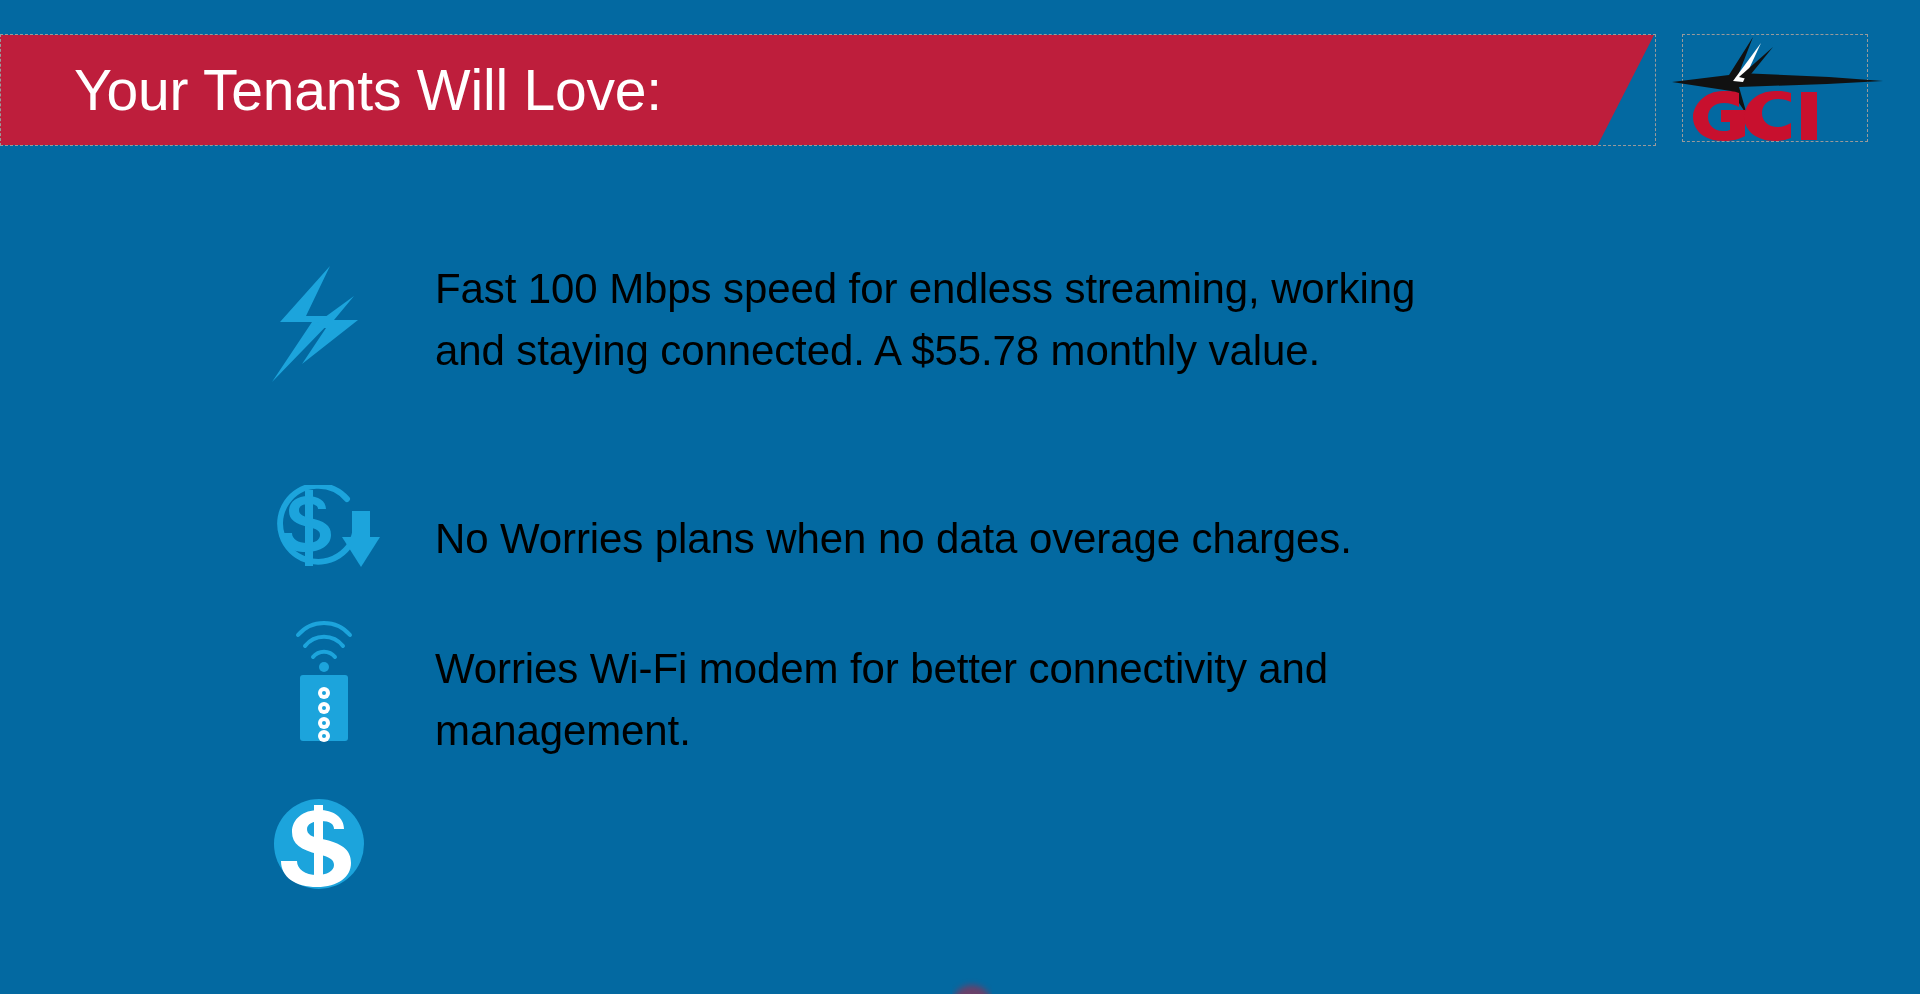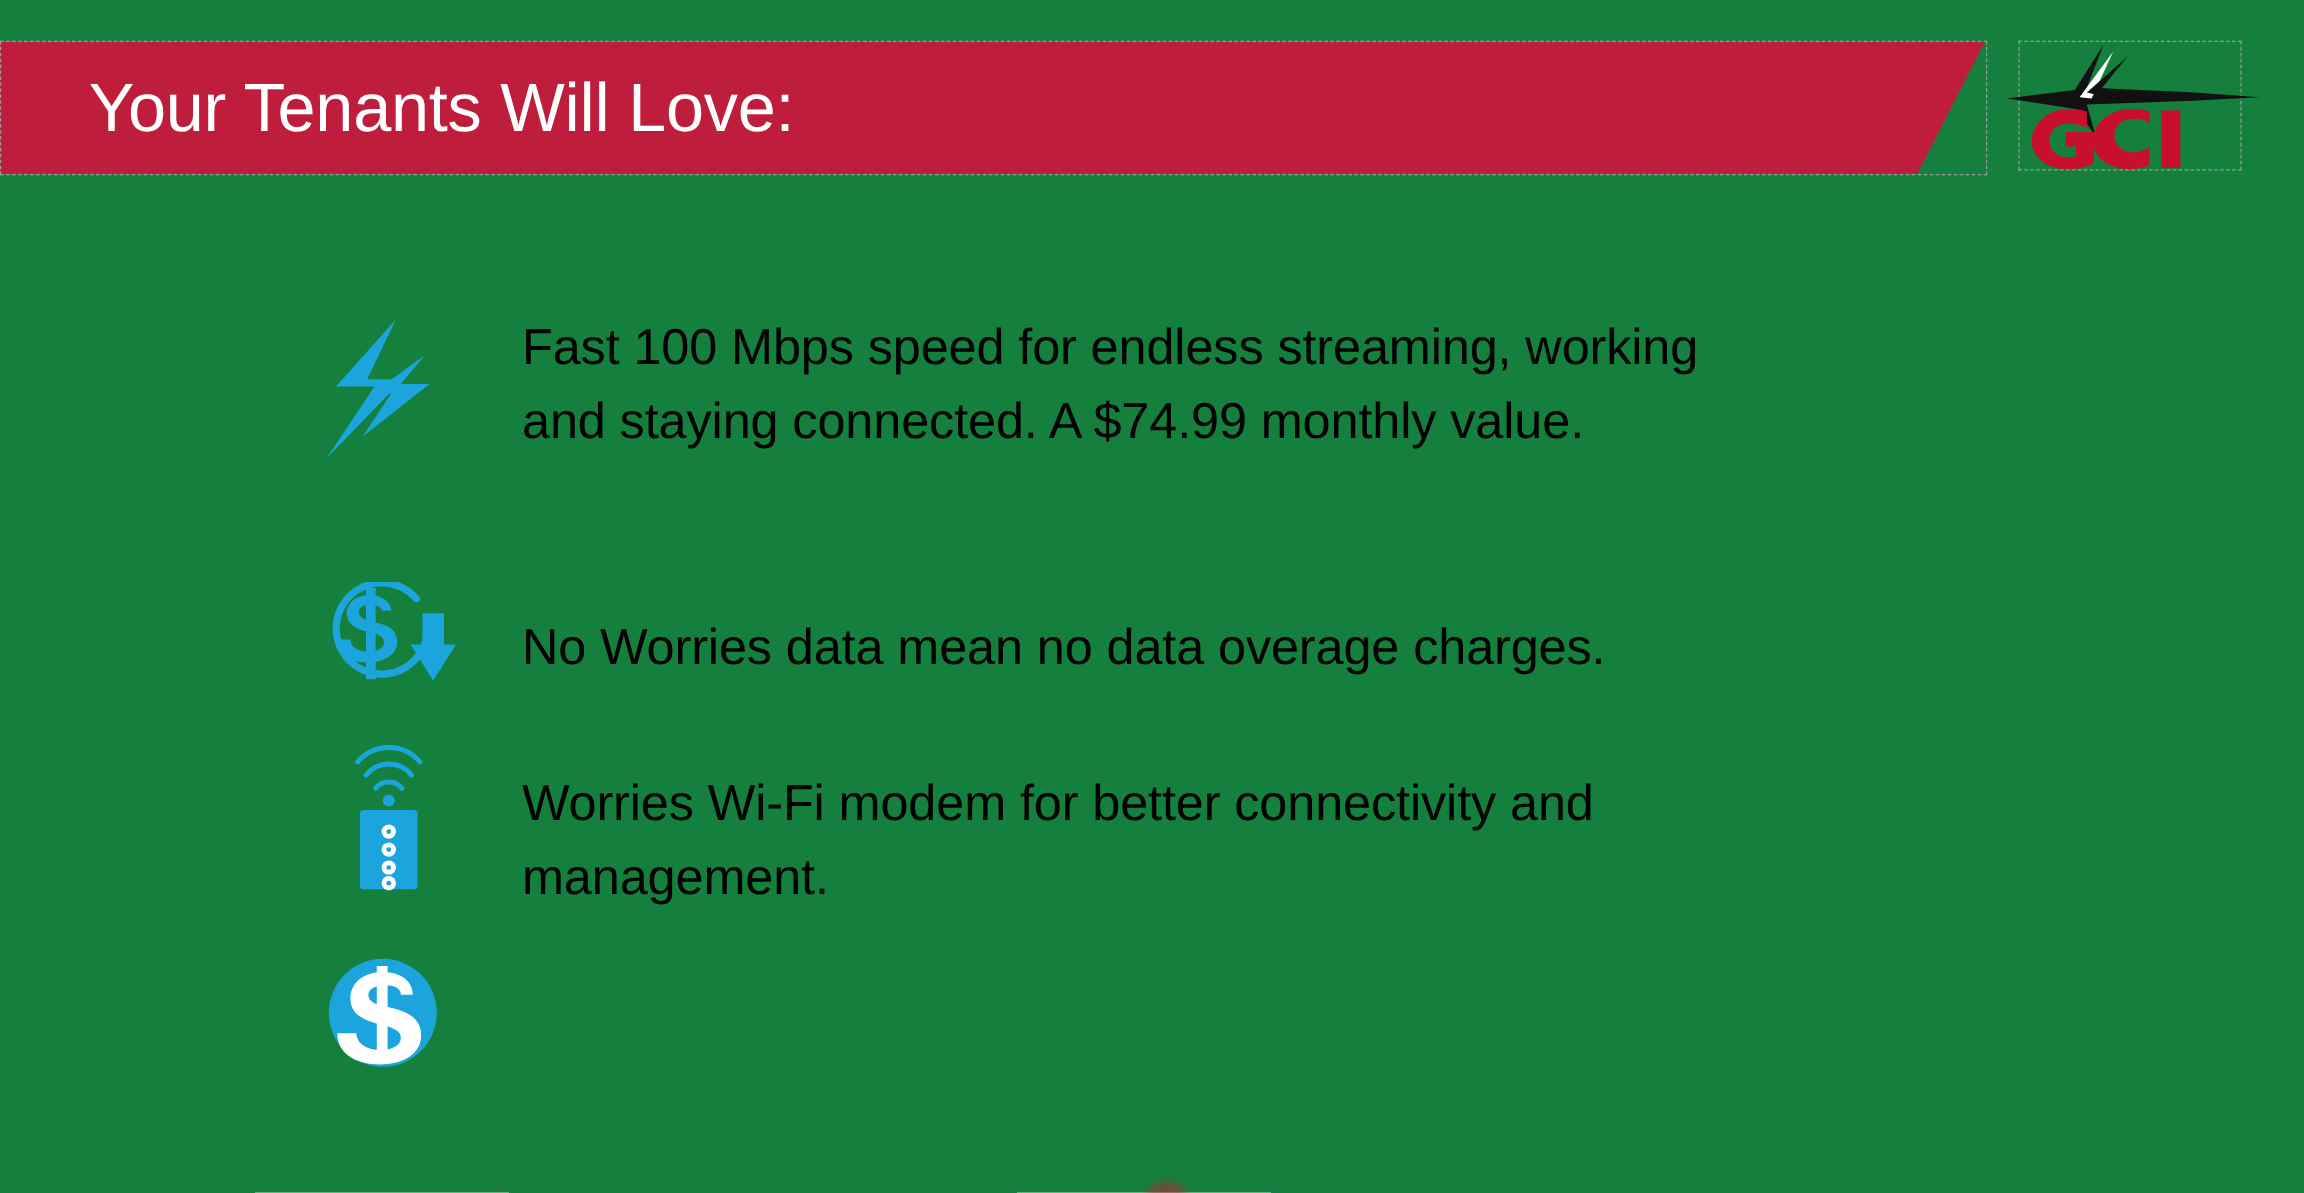--- a/index.html
+++ b/index.html
@@ -12,21 +12,21 @@
     height: 994px;
     overflow: hidden;
     font-family: "Liberation Sans", sans-serif;
     -webkit-font-smoothing: antialiased;
   }
 
   #slide {
     position: relative;
     width: 1920px;
     height: 994px;
-    background: #15803d;
+    background: #0369a1;
   }
 
   
   #title-banner-wrap {
     position: absolute;
     left: 0px;
     top: 34px;
     width: 1656px;
     height: 112px;
   }
@@ -188,21 +188,21 @@
   </div>
 
   <div id="bullets">
 
     <div class="bullet-icon" id="icon-speed">
       <svg width="100" height="120" viewBox="0 0 100 120" xmlns="http://www.w3.org/2000/svg">
         <path d="M58 2 L8 58 L40 58 L0 118 L64 52 L34 52 Z" fill="#1CA4DC"></path>
         <path d="M82 32 L38 64 L54 64 L30 100 L86 56 L62 56 Z" fill="#1CA4DC"></path>
       </svg>
     </div>
-    <div class="bullet-text" id="text-speed">Fast 100 Mbps speed for endless streaming, working and staying connected. A $74.99 monthly value.</div>
+    <div class="bullet-text" id="text-speed">Fast 100 Mbps speed for endless streaming, working and staying connected. A $55.78 monthly value.</div>
 
     <div class="bullet-icon" id="icon-nodata">
       <svg width="120" height="90" viewBox="0 0 120 90" xmlns="http://www.w3.org/2000/svg">
 
         <path d="M83 14 A38 38 0 1 0 92 42" fill="none" stroke="#1CA4DC" stroke-width="6" stroke-linecap="round"></path>
 
         <g fill="#1CA4DC">
           <rect x="41" y="5" width="8" height="76"></rect>
           <path d="M62 24 c0 -8 -8 -13 -18 -13 c-11 0 -19 6 -19 15 c0 9 7 13 19 16
                    c9 2 12 4 12 8 c0 5 -5 8 -13 8 c-9 0 -15 -4 -15 -10
@@ -210,21 +210,21 @@
                    c0 -10 -7 -14 -21 -17 c-8 -2 -11 -4 -11 -8
                    c0 -4 4 -6 10 -6 c6 0 9 2 9 5 Z"></path>
         </g>
 
         <g fill="#1CA4DC">
           <rect x="88" y="26" width="18" height="30"></rect>
           <path d="M78 52 L116 52 L97 82 Z"></path>
         </g>
       </svg>
     </div>
-    <div class="bullet-text" id="text-nodata">No Worries data mean no data overage charges.</div>
+    <div class="bullet-text" id="text-nodata">No Worries plans when no data overage charges.</div>
 
     <div class="bullet-icon" id="icon-modem">
       <svg width="64" height="128" viewBox="0 0 64 128" xmlns="http://www.w3.org/2000/svg">
 
         <g fill="none" stroke="#1CA4DC" stroke-width="4" stroke-linecap="round">
           <path d="M6 20 A34 34 0 0 1 58 20"></path>
           <path d="M13 31 A24 24 0 0 1 51 31"></path>
           <path d="M21 42 A14 14 0 0 1 43 42"></path>
         </g>
         <circle cx="32" cy="52" r="5" fill="#1CA4DC"></circle>

